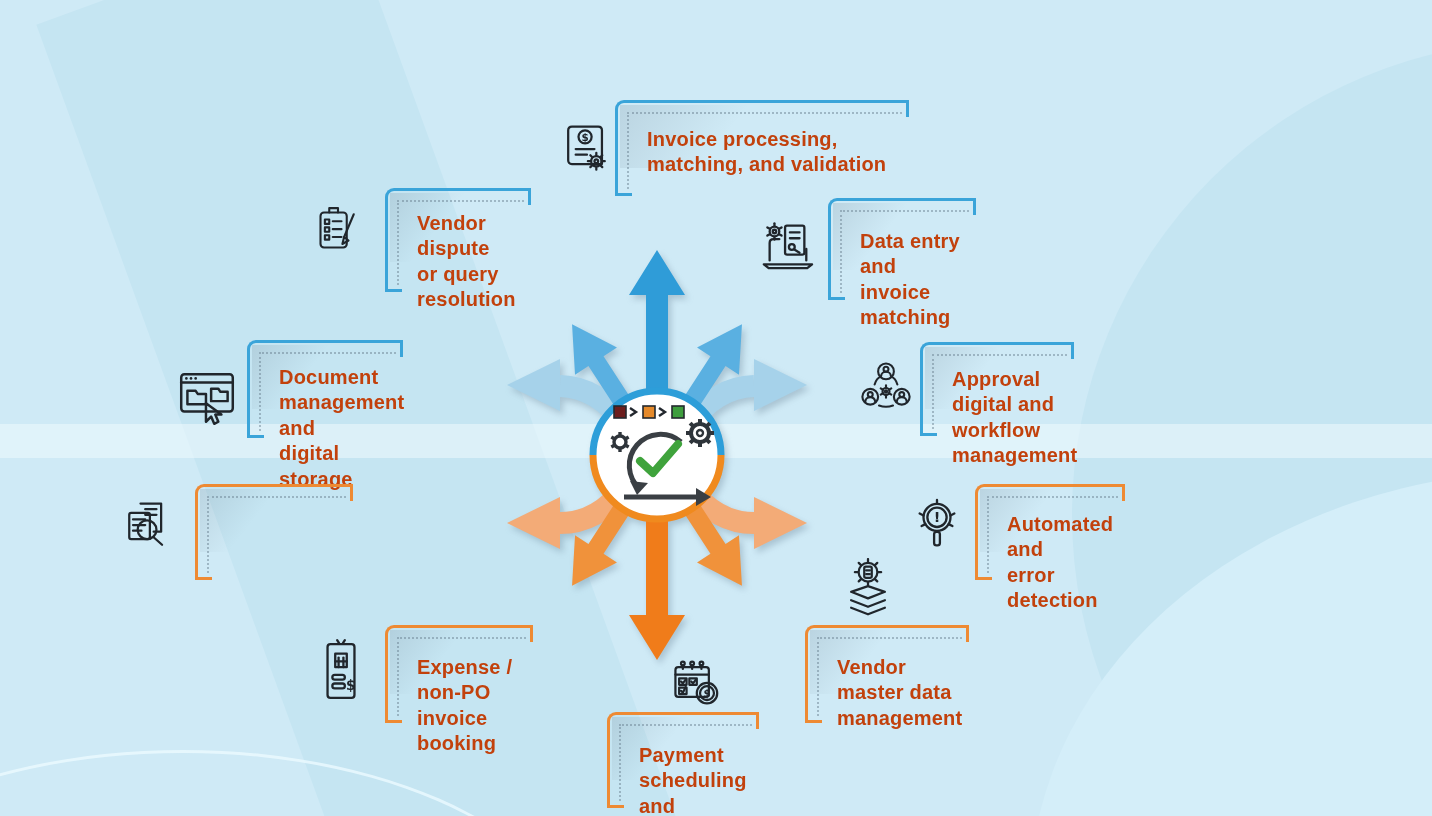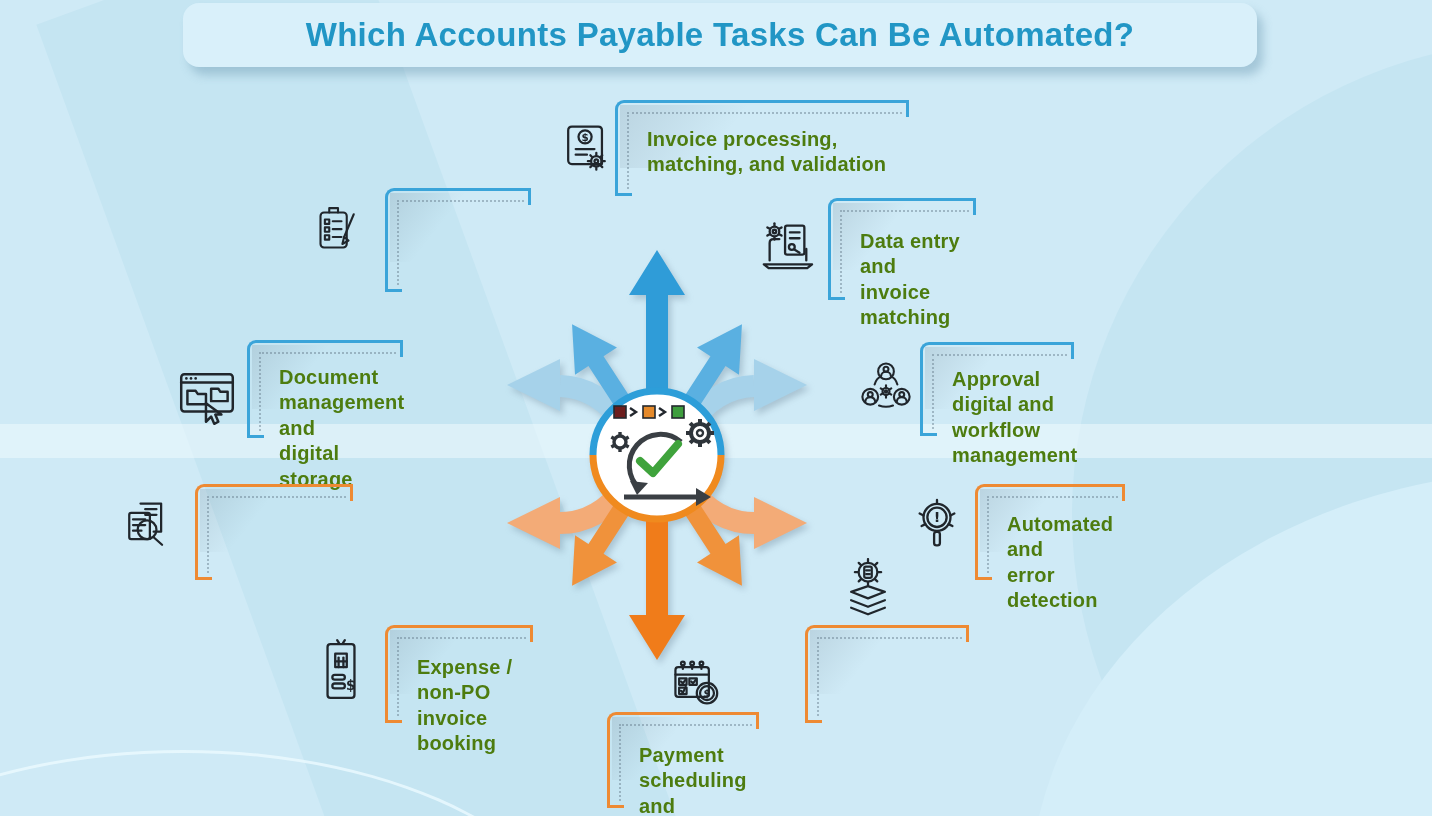--- a/index.html
+++ b/index.html
@@ -39,42 +39,39 @@
     border-top-left-radius:9px;
   }
   .bracket::after{content:"";position:absolute;top:-3px;right:-3px;width:3px;height:17px;background:var(--ac);}
   .bracket::before{content:"";position:absolute;left:-3px;bottom:-3px;width:17px;height:3px;background:var(--ac);}
   .bracket .shade{position:absolute;left:2px;top:2px;width:90%;height:70%;
     background:linear-gradient(128deg,rgba(105,125,140,0.20),rgba(105,125,140,0) 42%);pointer-events:none;}
   .bracket .dotted{position:absolute;left:9px;top:9px;width:calc(100% - 15px);height:calc(100% - 15px);
     border-top:2px dotted rgba(100,122,138,0.45);border-left:2px dotted rgba(100,122,138,0.45);}
   .label{
     position:absolute;left:29px;top:24px;white-space:pre-line;
-    font-size:20px;font-weight:700;color:#4d7c0f;line-height:1.27;letter-spacing:.2px;
+    font-size:20px;font-weight:700;color:#c2410c;line-height:1.27;letter-spacing:.2px;
   }
   .icon{position:absolute;}
   
   svg.ic *{stroke:#20262c;stroke-width:2.4;fill:none;stroke-linecap:round;stroke-linejoin:round;}
   svg.ic .fill{fill:#20262c;stroke:none;}
   svg.ic text{font:700 11px "DejaVu Sans",sans-serif;fill:#20262c;stroke:none;text-anchor:middle;}
 </style>
 </head>
 <body>
 
 <div id="stage">
 
   <div class="blob tr"></div>
   <div class="band"></div>
   <div class="blob br"></div>
   <div class="beam"></div>
   <div class="arc-bl"></div>
 
-  <div class="title-banner">
-    <h1>Which Accounts Payable Tasks Can Be Automated?</h1>
-  </div>
 
   <svg class="arrows" width="460" height="480" viewBox="430 210 460 480">
     <defs>
       <path id="diag" d="M-9,-50 L-9,-112 L-25,-112 L0,-156 L25,-112 L9,-112 L9,-50 Z"></path>
     </defs>
 
     <g>
       <path d="M625,425 Q598,387 560,386" stroke="#a6d2ea" stroke-width="22" fill="none"></path>
       <path d="M560,359 L507,385 L560,411 Z" fill="#a6d2ea"></path>
     </g>
@@ -184,20 +181,23 @@
           <line x1="26" y1="31" x2="36" y2="31"></line>
         <rect x="17" y="38" width="5" height="5"></rect>
           <line x1="26" y1="40" x2="36" y2="40"></line>
         <line x1="50" y1="14" x2="39" y2="40"></line>
         <path d="M39,40 L37,48 L44,44 Z"></path>
       </svg>
     </div>
     <div class="bracket" style="left:385px;top:188px;width:140px;height:98px">
       <div class="shade"></div>
         <div class="dotted"></div>
+      <div class="label" style="top:20px">Vendor dispute
+or query
+resolution</div>
     </div>
   </div>
 
   <div class="task blue">
     <div class="icon" style="left:756px;top:218px">
       <svg class="ic" width="62" height="54" viewBox="0 0 64 56">
         <path d="M14,44 V26 Q14,22 18,22 H24"></path>
         <path d="M52,32 V44"></path>
         <path d="M8,48 H58 L53,52 H13 Z"></path>
         <rect x="30" y="8" width="20" height="30" rx="2"></rect>
@@ -344,20 +344,22 @@
             <line x1="-2" y1="2" x2="2" y2="2"></line>
         </g>
         <path d="M14,36 L32,30 L50,36 L32,43 Z"></path>
         <path d="M14,45 L32,52 L50,45"></path>
         <path d="M14,53 L32,60 L50,53"></path>
       </svg>
     </div>
     <div class="bracket" style="left:805px;top:625px;width:158px;height:92px">
       <div class="shade"></div>
         <div class="dotted"></div>
+      <div class="label" style="top:27px">Vendor master data
+management</div>
     </div>
   </div>
 
   <div class="task orange">
     <div class="icon" style="left:316px;top:636px">
       <svg class="ic" width="50" height="70" viewBox="0 0 52 72">
         <rect x="12" y="8" width="28" height="56" rx="3"></rect>
         <path d="M22,4 L24,7 M30,4 L28,7"></path>
         <rect x="20" y="18" width="12" height="14"></rect>
         <line x1="23.5" y1="22" x2="23.5" y2="32"></line>

